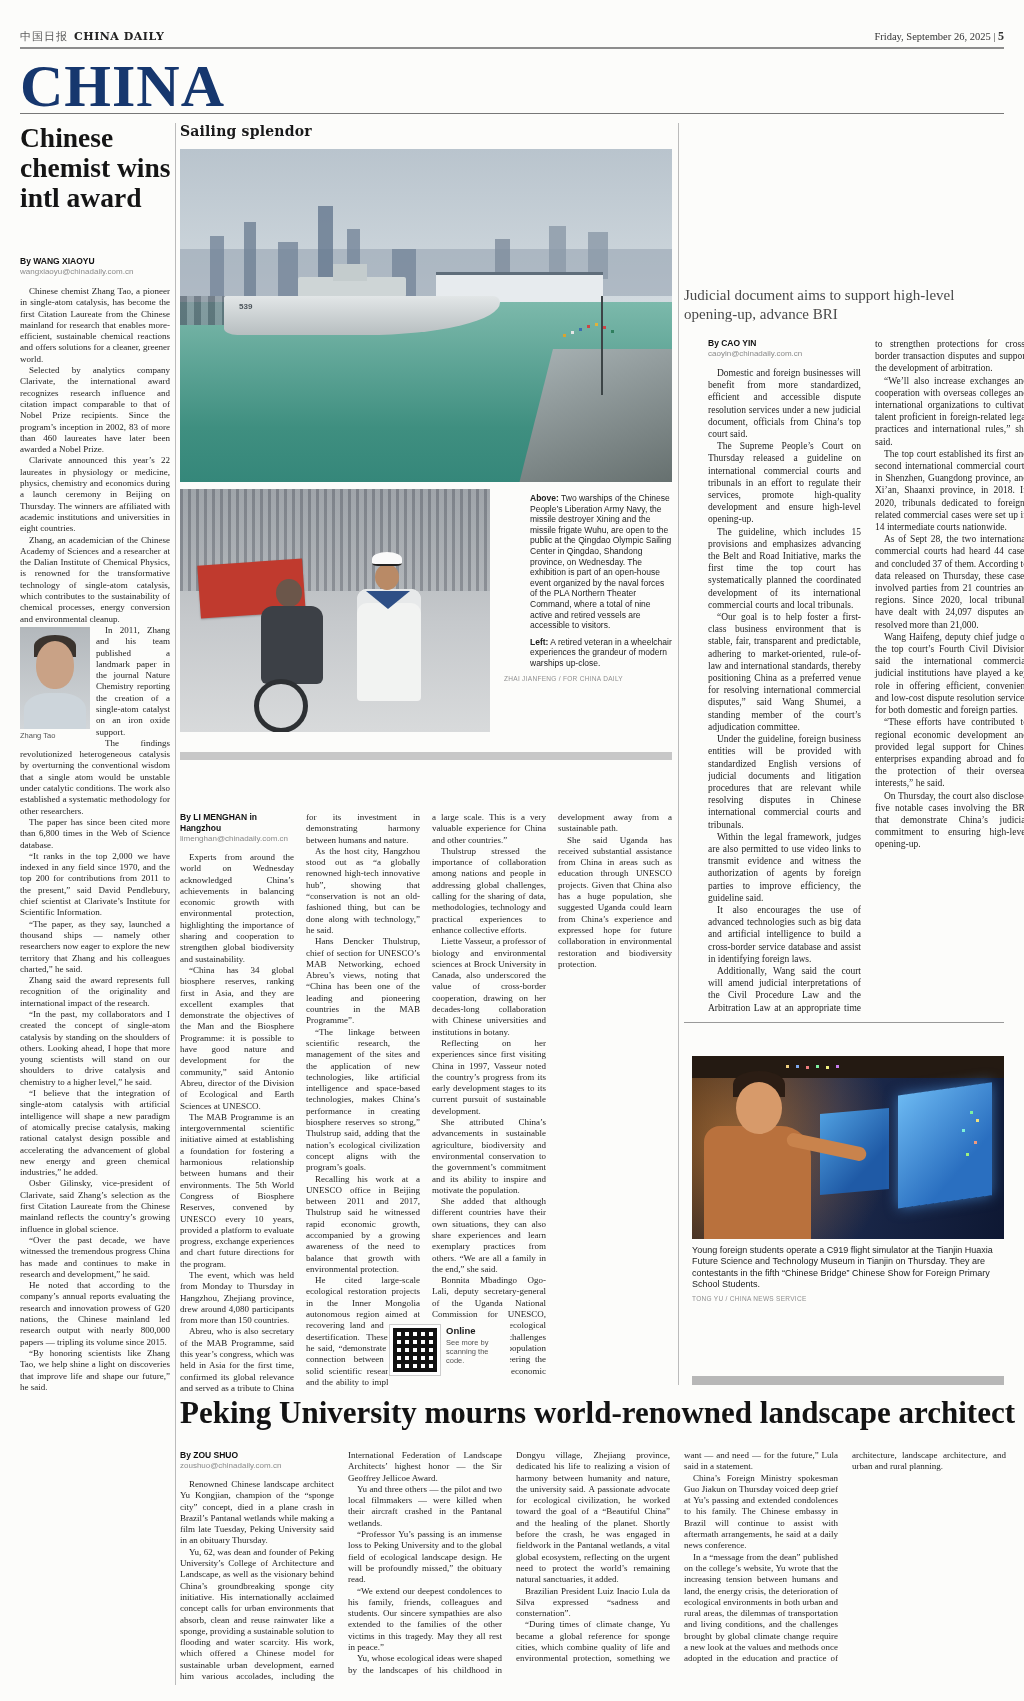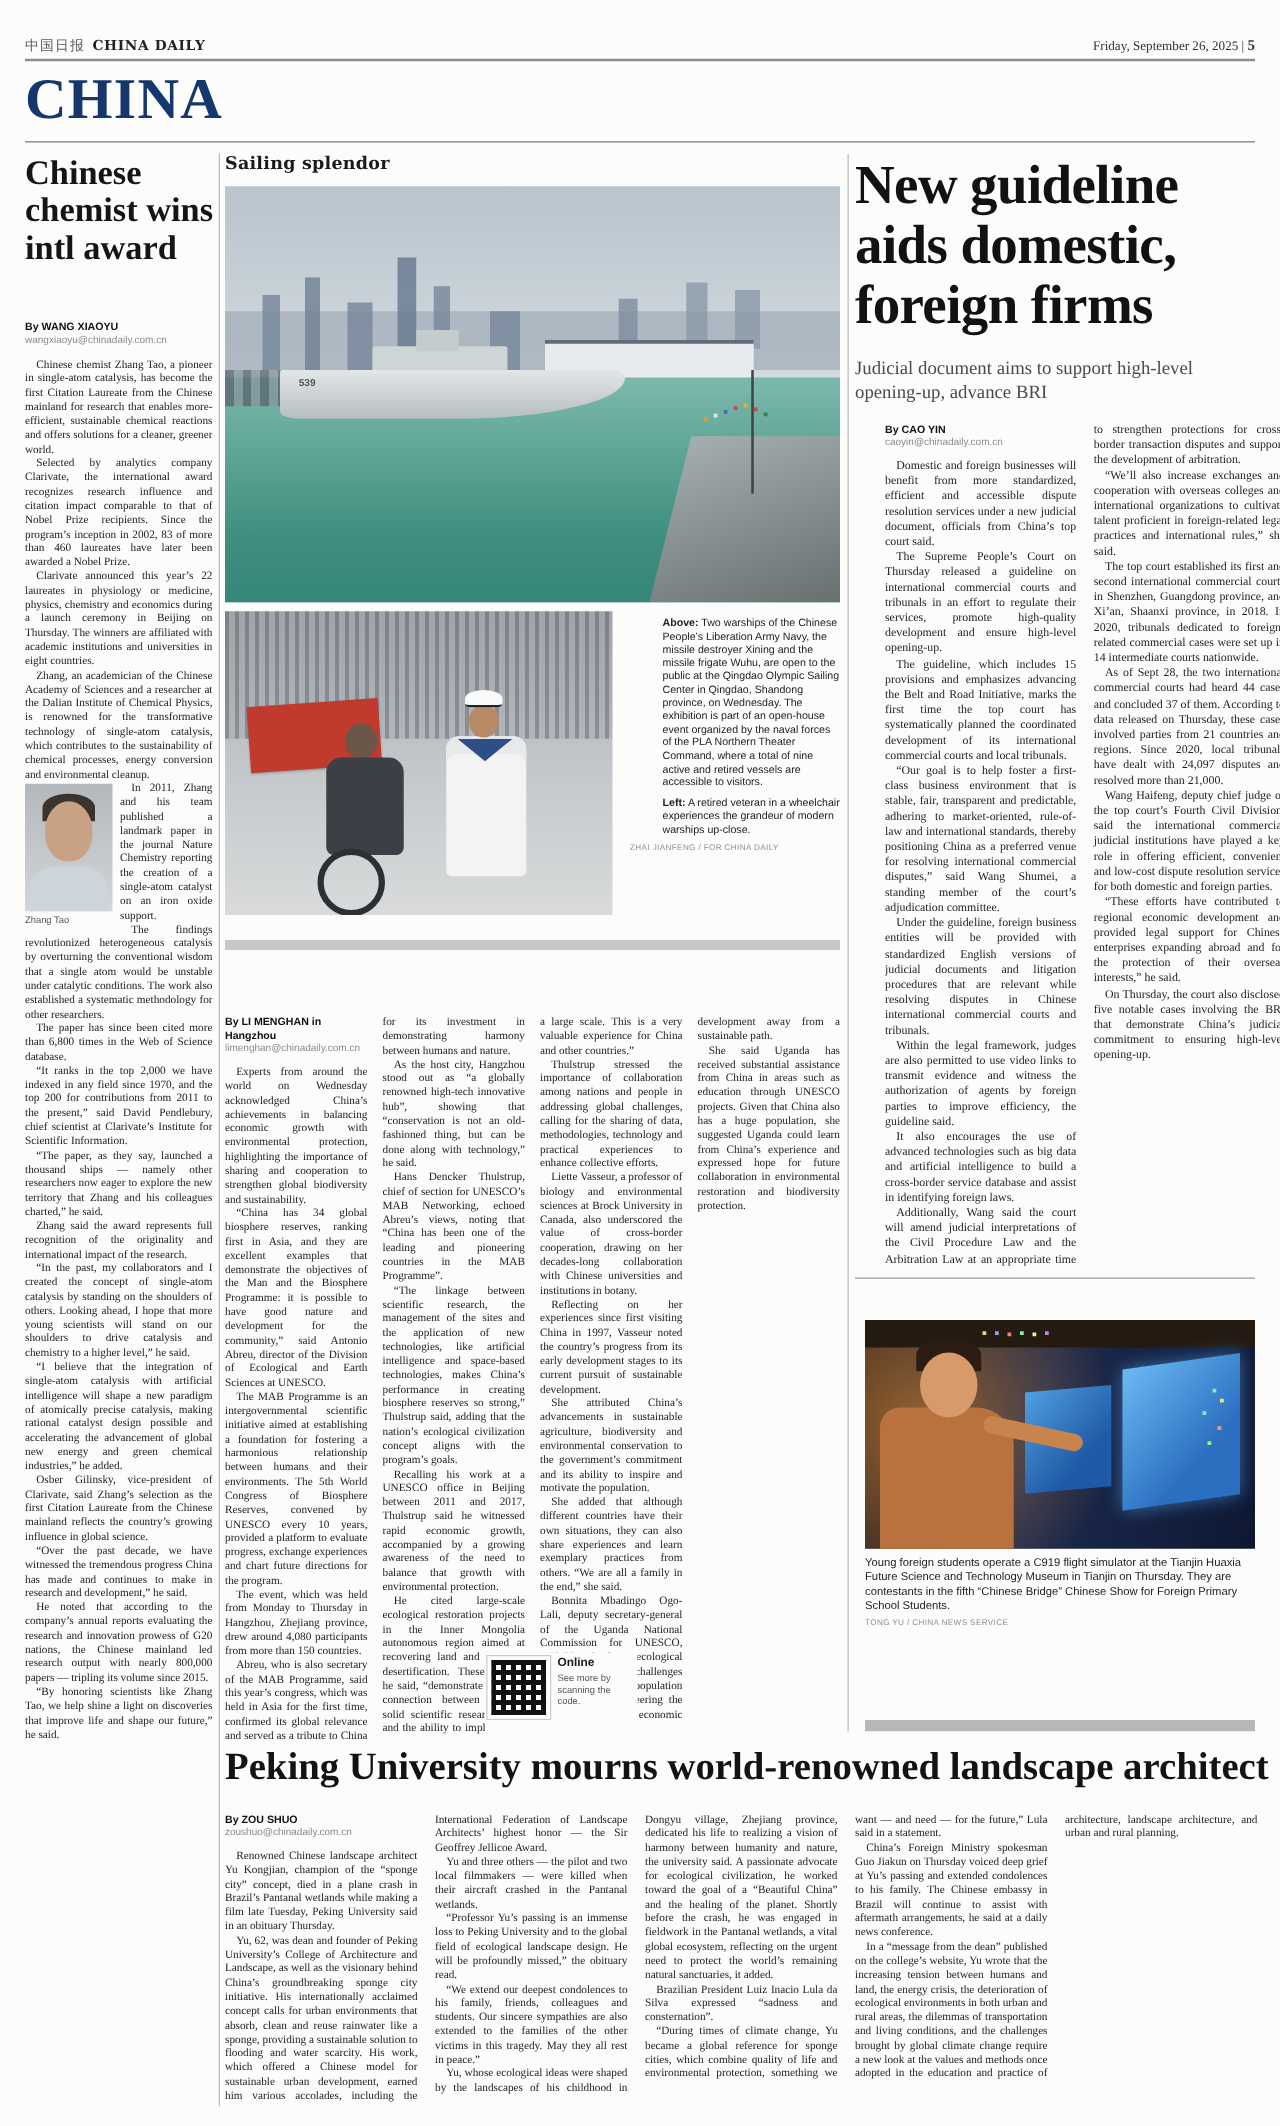--- a/index.html
+++ b/index.html
@@ -7,21 +7,21 @@
         font-family:"Liberation Serif",serif;color:#1c1c1c;}
   .abs{position:absolute;}
   
   #hdr-left{top:29px;left:20px;font-size:11px;display:flex;align-items:baseline;gap:6px;}
   #hdr-cn{font-family:"DejaVu Serif",serif;color:#5a5a5a;font-size:11px;letter-spacing:1px;}
   #hdr-en{font-family:"DejaVu Serif",serif;font-weight:bold;color:#222;font-size:11px;letter-spacing:.5px;}
   #hdr-right{top:29px;right:20px;font-size:10.5px;color:#333;font-family:"Liberation Serif",serif;}
   #hdr-right b{font-size:12px;}
   #rule-top{top:47px;left:20px;width:984px;height:2px;background:#8d8d8d;}
   #masthead{top:52px;left:20px;font-family:"Liberation Serif",serif;font-weight:bold;
-            font-size:46px;color:#16376e;letter-spacing:1px;}
+            font-size:60px;color:#16376e;letter-spacing:1px;}
   #rule-masthead{top:113px;left:20px;width:984px;height:1px;background:#777;}
   
   #vrule-l{left:175px;top:123px;width:1px;height:1562px;background:#bbb;}
   #vrule-r{left:678px;top:123px;width:1px;height:1262px;background:#bbb;}
   
   .bp{font:9px/11.3px "Liberation Serif",serif;text-align:justify;text-indent:9px;margin:0;
       color:#1d1d1d;}
   .byline{font:bold 8.5px/11px "Liberation Sans",sans-serif;color:#111;}
   .email{font:8px/10px "Liberation Sans",sans-serif;color:#8a8a8a;margin-bottom:8px;}
   .credit{font:6.5px/8px "Liberation Sans",sans-serif;color:#8f8f8f;letter-spacing:.3px;margin-top:4px;}
@@ -198,21 +198,20 @@
     <div style="display:contents"><p class="bp">Experts from around the world on Wednesday acknowledged China’s achievements in balancing economic growth with environmental protection, highlighting the importance of sharing and cooperation to strengthen global biodiversity and sustainability.</p><p class="bp">“China has 34 global biosphere reserves, ranking first in Asia, and they are excellent examples that demonstrate the objectives of the Man and the Biosphere Programme: it is possible to have good nature and development for the community,” said Antonio Abreu, director of the Division of Ecological and Earth Sciences at UNESCO.</p><p class="bp">The MAB Programme is an intergovernmental scientific initiative aimed at establishing a foundation for fostering a harmonious relationship between humans and their environments. The 5th World Congress of Biosphere Reserves, convened by UNESCO every 10 years, provided a platform to evaluate progress, exchange experiences and chart future directions for the program.</p><p class="bp">The event, which was held from Monday to Thursday in Hangzhou, Zhejiang province, drew around 4,080 participants from more than 150 countries.</p><p class="bp">Abreu, who is also secretary of the MAB Programme, said this year’s congress, which was held in Asia for the first time, confirmed its global relevance and served as a tribute to China for its investment in demonstrating harmony between humans and nature.</p><p class="bp">As the host city, Hangzhou stood out as “a globally renowned high-tech innovative hub”, showing that “conservation is not an old-fashioned thing, but can be done along with technology,” he said.</p><p class="bp">Hans Dencker Thulstrup, chief of section for UNESCO’s MAB Networking, echoed Abreu’s views, noting that “China has been one of the leading and pioneering countries in the MAB Programme”.</p><p class="bp">“The linkage between scientific research, the management of the sites and the application of new technologies, like artificial intelligence and space-based technologies, makes China’s performance in creating biosphere reserves so strong,” Thulstrup said, adding that the nation’s ecological civilization concept aligns with the program’s goals.</p><p class="bp">Recalling his work at a UNESCO office in Beijing between 2011 and 2017, Thulstrup said he witnessed rapid economic growth, accompanied by a growing awareness of the need to balance that growth with environmental protection.</p><p class="bp">He cited large-scale ecological restoration projects in the Inner Mongolia autonomous region aimed at recovering land and stopping desertification. These efforts, he said, “demonstrate a strong connection between a very solid scientific research basis and the ability to implement at a large scale. This is a very valuable experience for China and other countries.”</p><p class="bp">Thulstrup stressed the importance of collaboration among nations and people in addressing global challenges, calling for the sharing of data, methodologies, technology and practical experiences to enhance collective efforts.</p><p class="bp">Liette Vasseur, a professor of biology and environmental sciences at Brock University in Canada, also underscored the value of cross-border cooperation, drawing on her decades-long collaboration with Chinese universities and institutions in botany.</p><p class="bp">Reflecting on her experiences since first visiting China in 1997, Vasseur noted the country’s progress from its early development stages to its current pursuit of sustainable development.</p><p class="bp">She attributed China’s advancements in sustainable agriculture, biodiversity and environmental conservation to the government’s commitment and its ability to inspire and motivate the population.</p><p class="bp">She added that although different countries have their own situations, they can also share experiences and learn exemplary practices from others. “We are all a family in the end,” she said.</p><p class="bp">Bonnita Mbadingo Ogo-Lali, deputy secretary-general of the Uganda National Commission for UNESCO, said Uganda faces ecological and environmental challenges driven by rapid population growth, which is steering the country’s economic development away from a sustainable path.</p><p class="bp">She said Uganda has received substantial assistance from China in areas such as education through UNESCO projects. Given that China also has a huge population, she suggested Uganda could learn from China’s experience and expressed hope for future collaboration in environmental restoration and biodiversity protection.</p></div>
   </div>
   <div class="abs" id="online">
     <div id="qr"></div>
     <div>
       <div id="online-label">Online</div>
       <div id="online-text">See more by scanning the code.</div>
     </div>
   </div>
 
-  <div class="abs" id="guid-h">New guideline aids domestic, foreign firms</div>
   <div class="abs" id="guid-sub">Judicial document aims to support high-level opening-up, advance BRI</div>
   <div class="abs" id="guid-body">
     <div class="byline">By CAO YIN</div>
     <div class="email">caoyin@chinadaily.com.cn</div>
     <div style="display:contents"><p class="bp">Domestic and foreign businesses will benefit from more standardized, efficient and accessible dispute resolution services under a new judicial document, officials from China’s top court said.</p><p class="bp">The Supreme People’s Court on Thursday released a guideline on international commercial courts and tribunals in an effort to regulate their services, promote high-quality development and ensure high-level opening-up.</p><p class="bp">The guideline, which includes 15 provisions and emphasizes advancing the Belt and Road Initiative, marks the first time the top court has systematically planned the coordinated development of its international commercial courts and local tribunals.</p><p class="bp">“Our goal is to help foster a first-class business environment that is stable, fair, transparent and predictable, adhering to market-oriented, rule-of-law and international standards, thereby positioning China as a preferred venue for resolving international commercial disputes,” said Wang Shumei, a standing member of the court’s adjudication committee.</p><p class="bp">Under the guideline, foreign business entities will be provided with standardized English versions of judicial documents and litigation procedures that are relevant while resolving disputes in Chinese international commercial courts and tribunals.</p><p class="bp">Within the legal framework, judges are also permitted to use video links to transmit evidence and witness the authorization of agents by foreign parties to improve efficiency, the guideline said.</p><p class="bp">It also encourages the use of advanced technologies such as big data and artificial intelligence to build a cross-border service database and assist in identifying foreign laws.</p><p class="bp">Additionally, Wang said the court will amend judicial interpretations of the Civil Procedure Law and the Arbitration Law at an appropriate time to strengthen protections for cross-border transaction disputes and support the development of arbitration.</p><p class="bp">“We’ll also increase exchanges and cooperation with overseas colleges and international organizations to cultivate talent proficient in foreign-related legal practices and international rules,” she said.</p><p class="bp">The top court established its first and second international commercial courts in Shenzhen, Guangdong province, and Xi’an, Shaanxi province, in 2018. In 2020, tribunals dedicated to foreign-related commercial cases were set up in 14 intermediate courts nationwide.</p><p class="bp">As of Sept 28, the two international commercial courts had heard 44 cases and concluded 37 of them. According to data released on Thursday, these cases involved parties from 21 countries and regions. Since 2020, local tribunals have dealt with 24,097 disputes and resolved more than 21,000.</p><p class="bp">Wang Haifeng, deputy chief judge of the top court’s Fourth Civil Division, said the international commercial judicial institutions have played a key role in offering efficient, convenient and low-cost dispute resolution services for both domestic and foreign parties.</p><p class="bp">“These efforts have contributed to regional economic development and provided legal support for Chinese enterprises expanding abroad and for the protection of their overseas interests,” he said.</p><p class="bp">On Thursday, the court also disclosed five notable cases involving the BRI that demonstrate China’s judicial commitment to ensuring high-level opening-up.</p></div>
   </div>
 
   <div class="abs" id="rule-ya"></div>
   <div class="abs slabhead" id="ya-h">Young aviators</div>
   <div class="abs" id="photo3">

